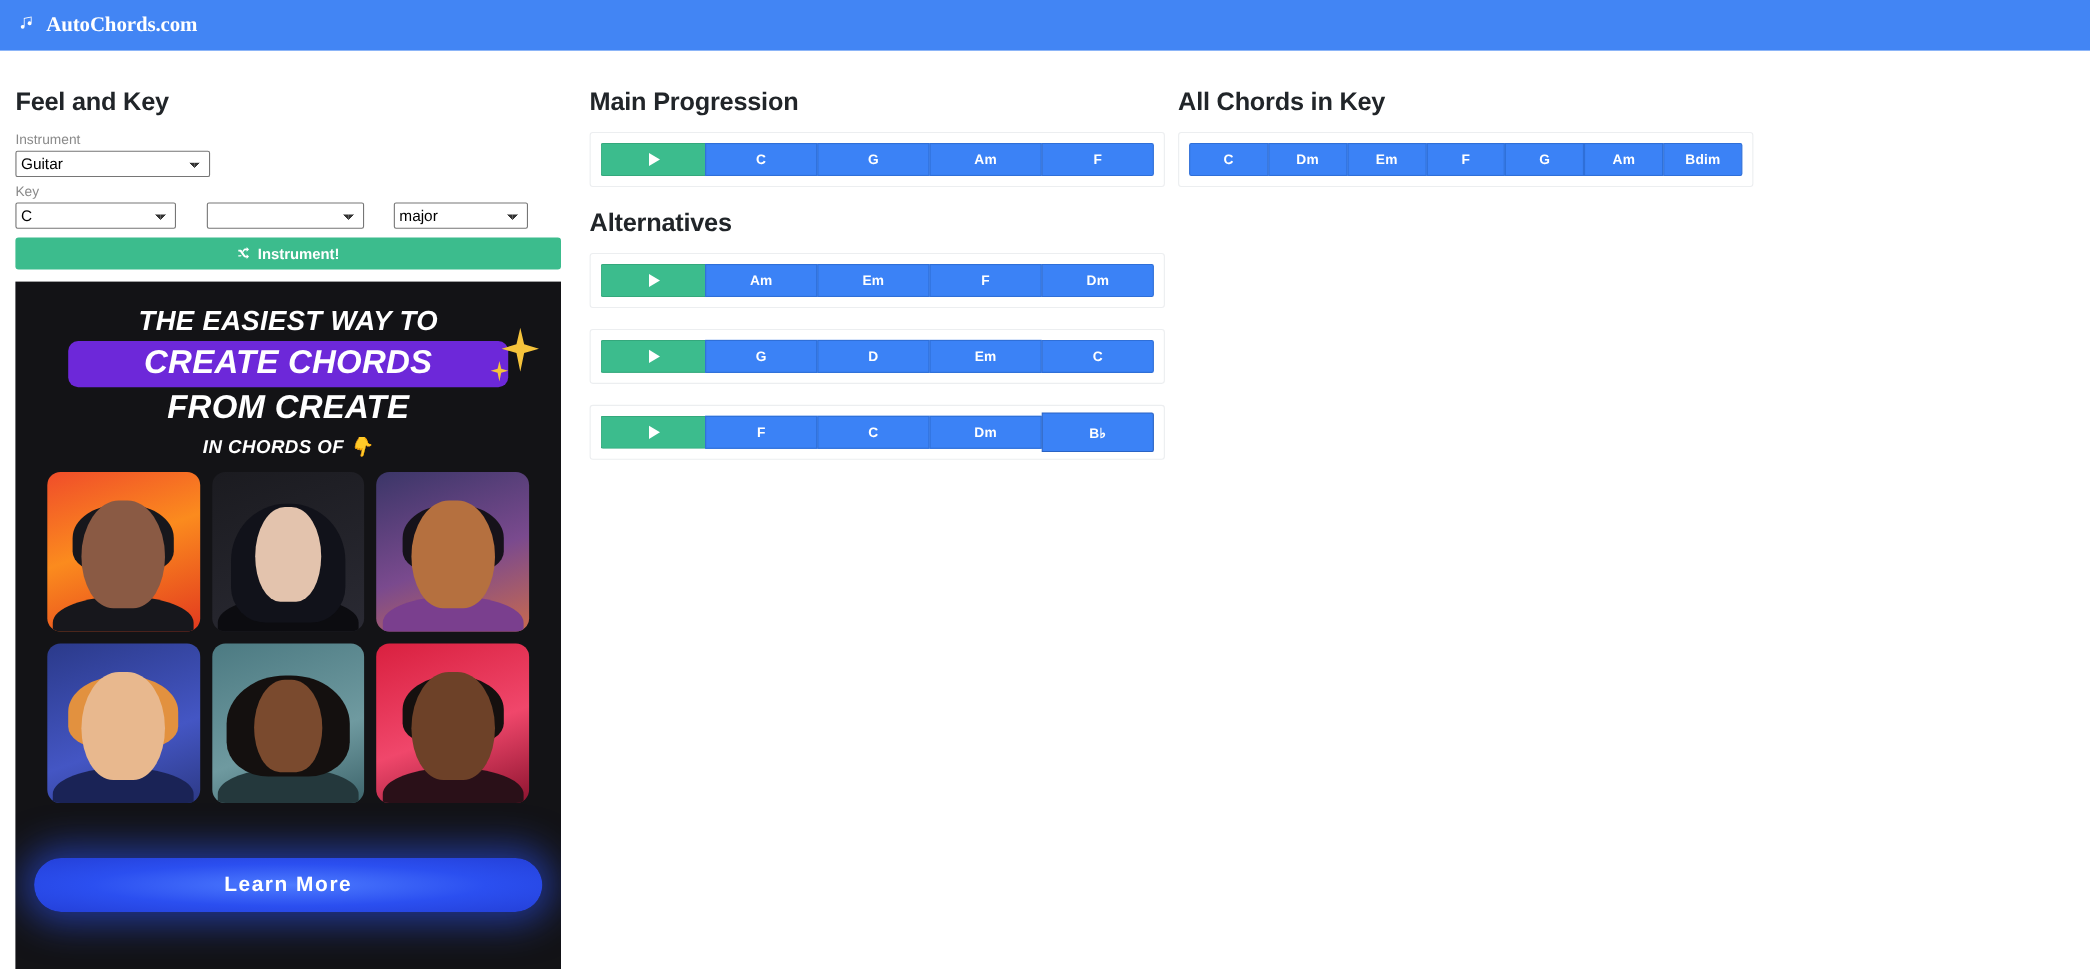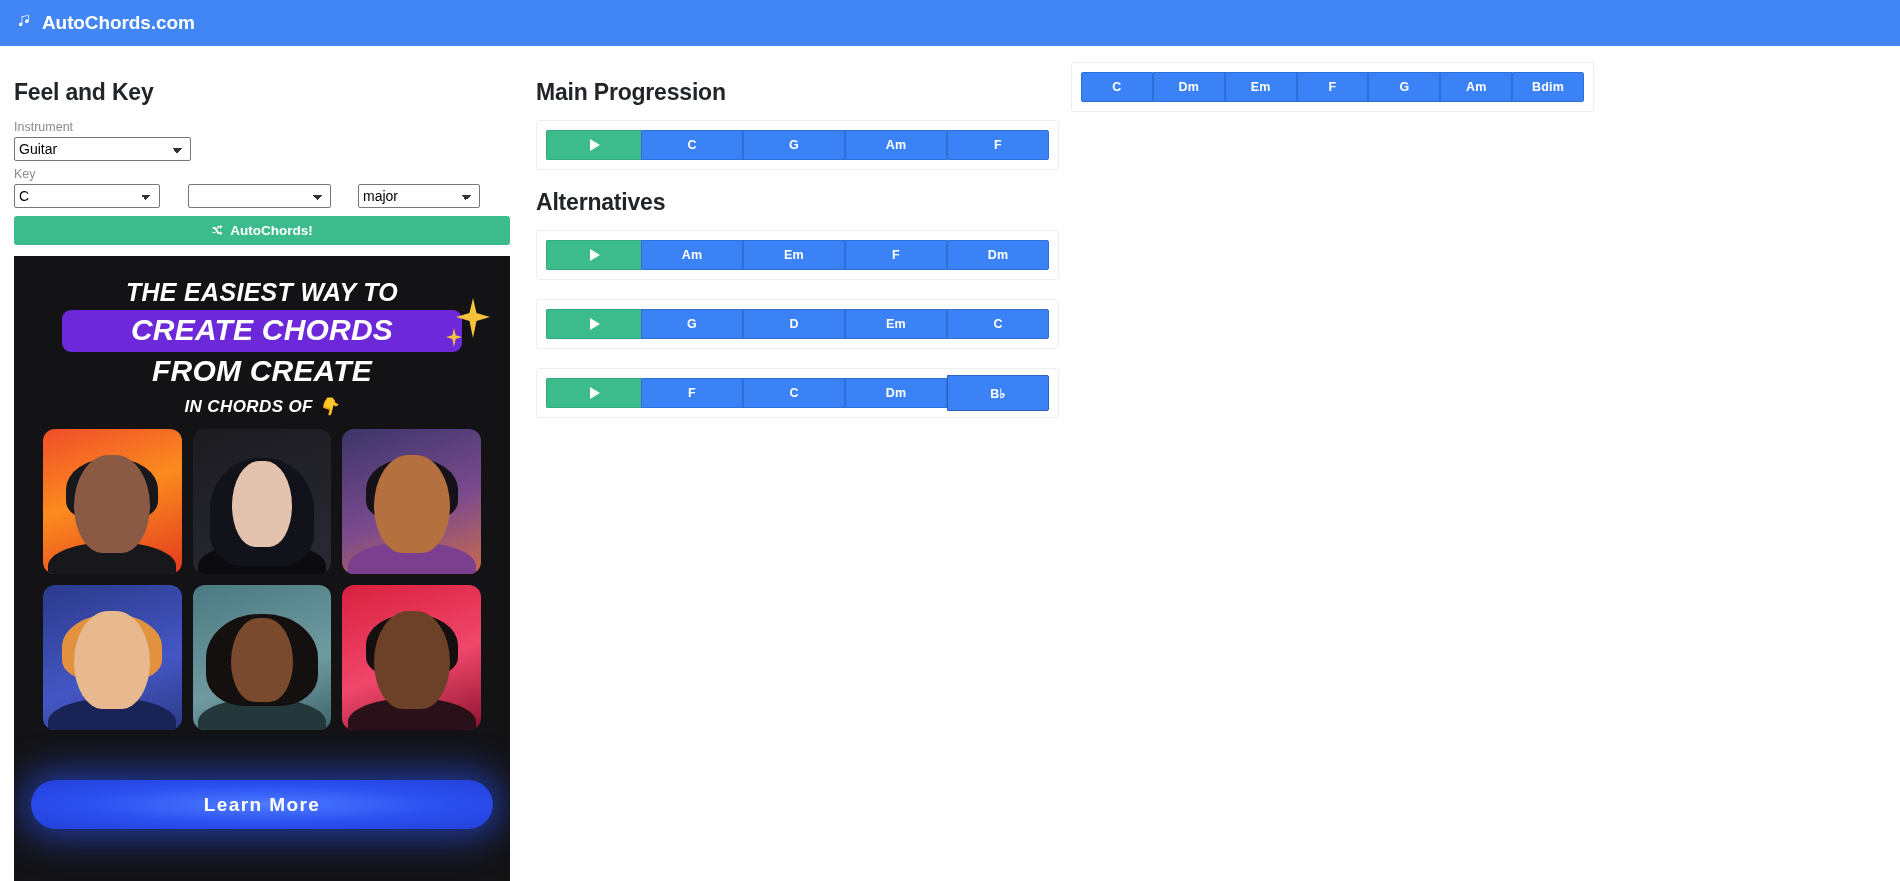--- a/index.html
+++ b/index.html
@@ -13,20 +13,21 @@
     color: #212529;
   }
 
   
   .navbar {
     height: 46px;
     background: #4285f4;
     display: flex;
     align-items: center;
     padding: 0 16px;
+    font-family: Liberation Serif, serif;
   }
   .navbar-brand {
     display: flex;
     align-items: center;
     gap: 9px;
     color: #ffffff;
     font-size: 19px;
     font-weight: bold;
     letter-spacing: -0.1px;
     text-decoration: none;
@@ -323,21 +324,21 @@
         </div>
       </div>
     </div>
 
     <button class="randomize-btn">
       <span class="shuffle-icon">
         <svg width="13" height="13" viewBox="0 0 24 24" fill="#ffffff" aria-hidden="true">
           <path d="M17 3l4 4-4 4V8.5h-2.2c-1 0-1.6.4-2.3 1.4l-1 1.6-1.3-2 .8-1.3C11.9 6.4 13.1 5.5 14.8 5.5H17V3zM3 7.5h3.2c1.7 0 2.9.9 3.8 2.4l4 6.2c.7 1 1.3 1.4 2.3 1.4H17V15l4 4-4 4v-2.5h-2.2c-1.7 0-2.9-.9-3.8-2.4l-4-6.2c-.7-1-1.3-1.4-2.3-1.4H3v-3zM3 16.5h3.2c.5 0 .9-.1 1.3-.4l1.2 1.9c-.7.4-1.5.6-2.5.6H3v-2.1z"></path>
         </svg>
       </span>
-      <span>AutoChords!</span>
+      <span>Instrument!</span>
     </button>
 
     <div class="ad">
       <div class="ad-headline">
         <div class="ad-l1">THE EASIEST WAY TO</div>
         <div class="ad-l2-wrap">
           <div class="ad-l2">CREATE CHORDS</div>
           <svg style="position:absolute;right:20px;top:-12px" width="34" height="40" viewBox="0 0 34 40">
             <path d="M17 0 L20.5 15 L34 19 L20.5 23 L17 40 L13.5 23 L0 19 L13.5 15 Z" fill="#f5c33b"></path>
           </svg>
@@ -439,20 +440,21 @@
         </button>
         <div class="chord-btn">F</div>
         <div class="chord-btn">C</div>
         <div class="chord-btn">Dm</div>
         <div class="chord-btn hovered">B♭</div>
       </div>
     </div>
   </div>
 
   <div class="col-right">
+    <h2 class="section-title">All Chords in Key</h2>
     <div class="card">
       <div class="allchords-row">
         <div class="chord-btn">C</div>
         <div class="chord-btn">Dm</div>
         <div class="chord-btn">Em</div>
         <div class="chord-btn">F</div>
         <div class="chord-btn">G</div>
         <div class="chord-btn">Am</div>
         <div class="chord-btn">Bdim</div>
       </div>

